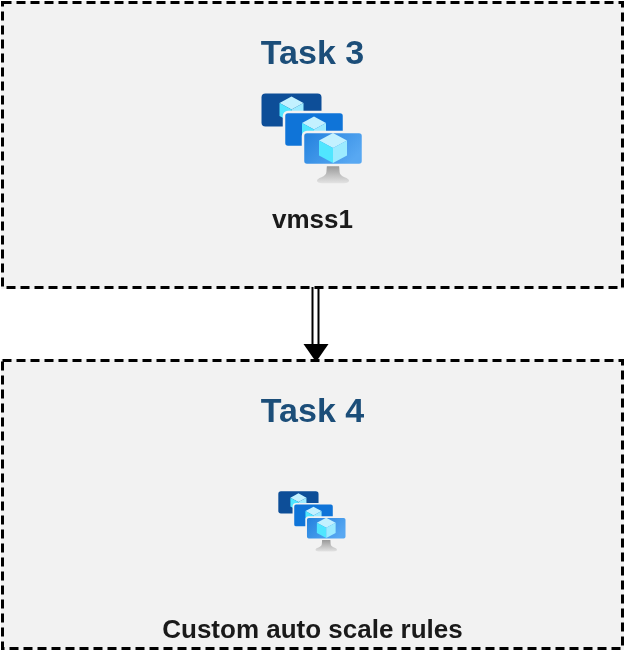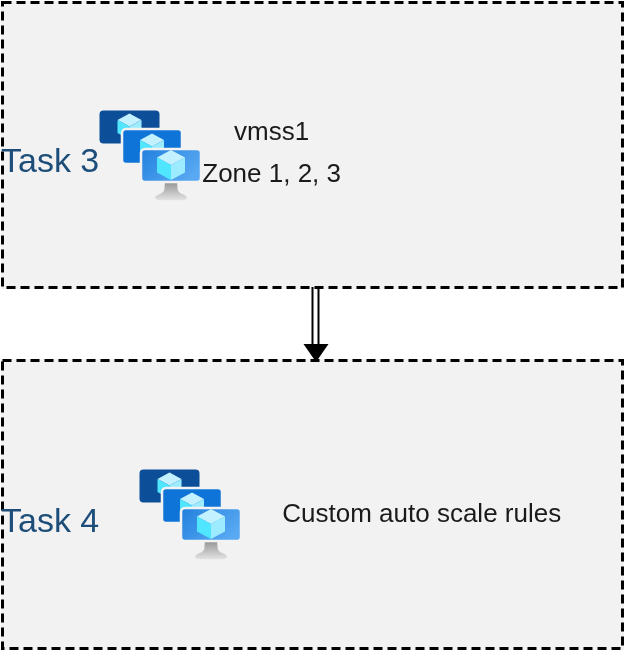--- a/index.html
+++ b/index.html
@@ -15,22 +15,23 @@
     background: #ffffff;
     overflow: hidden;
   }
   .task-box {
     position: absolute;
     left: 1px;
     width: 623px;
     background: #F2F2F2;
     box-sizing: border-box;
     display: flex;
-    flex-direction: row;
+    flex-direction: column;
     align-items: center;
+    font-weight: bold;
   }
   #task-box-1 { top: 1px;   height: 288px; }
   #task-box-2 { top: 359px; height: 291px; gap: 40px; }
   .border-svg {
     position: absolute;
     inset: 0;
     width: 100%;
     height: 100%;
     pointer-events: none;
   }
@@ -93,21 +94,20 @@
       <polygon points="41,30 53,36.5 53,49.5 41,43" fill="#50E6FF"></polygon>
       <polygon points="53,36.5 65,30 65,43 53,49.5" fill="#9CEBFF"></polygon>
       <path d="M66,71 L78,71 L78.6,79 C78.8,81.5 80.5,83 83.5,84.2 C86.5,85.3 88,86.3 88,87.8 C88,89.4 86,90.2 83,90.2 L61,90.2 C58,90.2 56,89.4 56,87.8 C56,86.3 57.5,85.3 60.5,84.2 C63.5,83 65.2,81.5 65.4,79 Z" fill="url(#standGrad)"></path>
       <rect x="42" y="39" width="60" height="33" rx="4" fill="url(#frontGrad)" stroke="#F2F2F2" stroke-width="2.5"></rect>
       <polygon points="72,40 86,47.5 72,55 58,47.5" fill="#C3F1FF"></polygon>
       <polygon points="58,47.5 72,55 72,70 58,62.5" fill="#50E6FF"></polygon>
       <polygon points="72,55 86,47.5 86,62.5 72,70" fill="#9CEBFF"></polygon>
     </svg>
     <div class="box-lines">
       <div>vmss1</div>
-      <div>Zone 1, 2, 3</div>
     </div>
   </div>
 
   <svg class="connector" width="32" height="76" viewBox="0 0 32 76">
     <line x1="12.5" y1="0" x2="12.5" y2="60" stroke="#000000" stroke-width="2"></line>
     <line x1="18.5" y1="0" x2="18.5" y2="60" stroke="#000000" stroke-width="2"></line>
     <polygon points="3.5,57 28.5,57 16,75" fill="#000000"></polygon>
   </svg>
 
   <div class="task-box" id="task-box-2">

